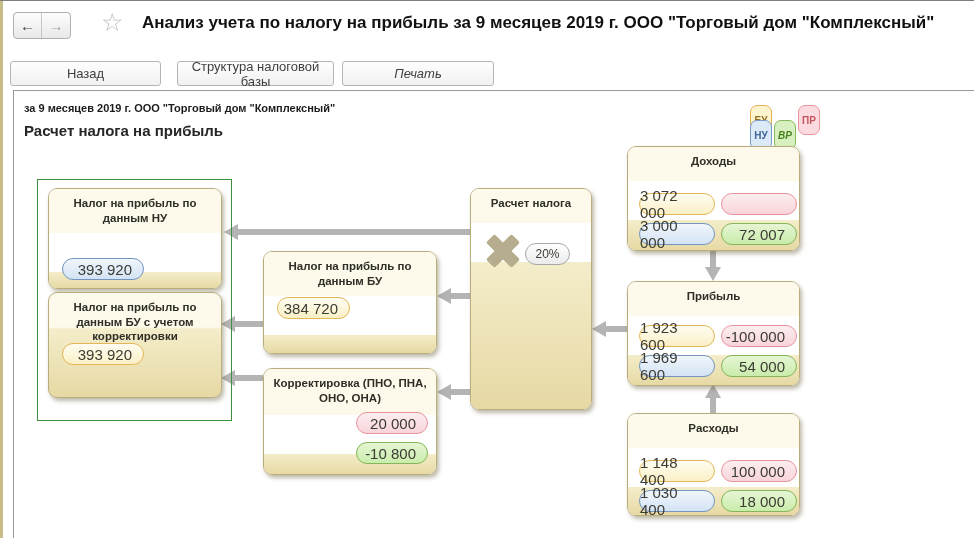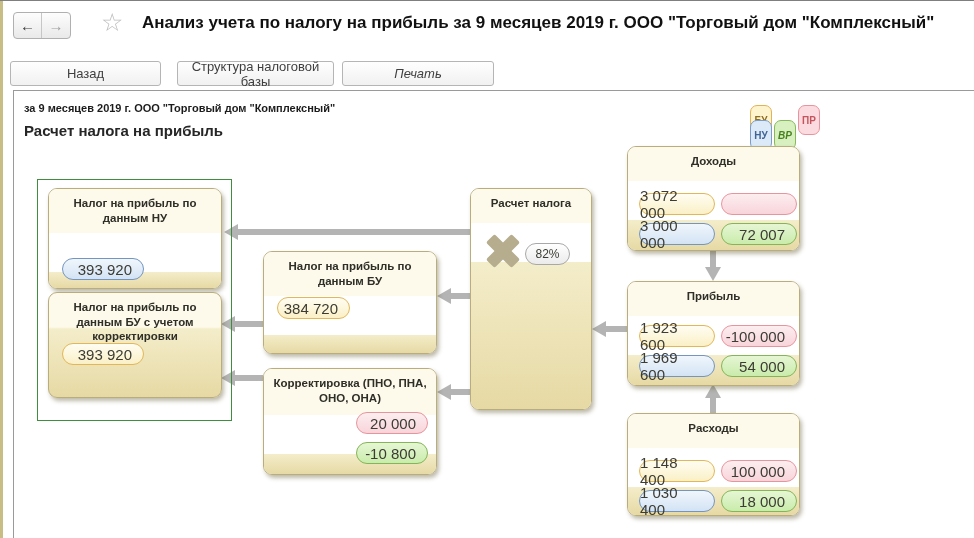--- a/index.html
+++ b/index.html
@@ -170,21 +170,21 @@
   <div class="pill pill-vr p-corr2">-10 800</div>
 </div>
 
 <div class="block b-calc h34">
   <div class="block-title">Расчет налога</div>
   <div class="block-body"></div>
   <div class="mult">
       <span></span>
       <span></span>
     </div>
-  <div class="pill pill-rate p-rate">82%</div>
+  <div class="pill pill-rate p-rate">20%</div>
 </div>
 
 <div class="block b-income h34">
   <div class="block-title">Доходы</div>
   <div class="block-body"></div>
   <div class="pill pill-bu p-c1 p-r1">3 072 000</div>
   <div class="pill pill-pr p-c2 p-r1"></div>
   <div class="pill pill-nu p-c1 p-r2">3 000 000</div>
   <div class="pill pill-vr p-c2 p-r2">72 007</div>
 </div>

